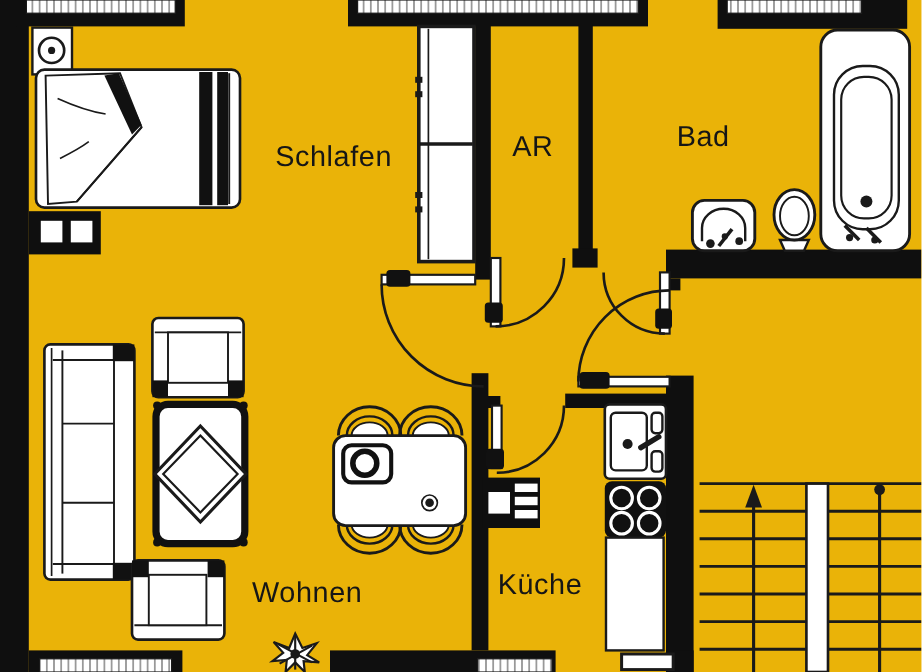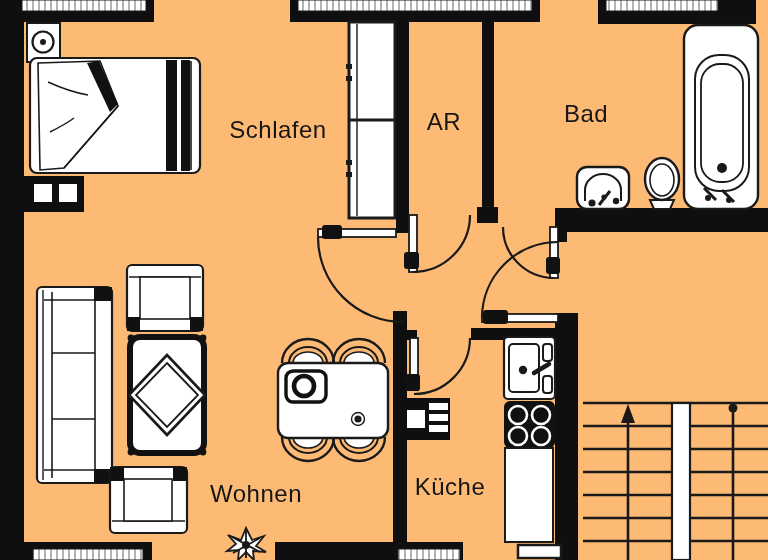--- a/index.html
+++ b/index.html
@@ -1,16 +1,16 @@
 <!DOCTYPE html>
 <html><head>
 <meta charset="utf-8">
 <style>
   html,body{margin:0;padding:0;background:#fff;}
-  .stage{width:768px;height:560px;position:relative;background:#fdba74;overflow:hidden;}
+  .stage{width:768px;height:560px;position:relative;background:#eab308;overflow:hidden;}
   svg{display:block;}
   .room-label{font-family:"Liberation Sans","DejaVu Sans",sans-serif;font-size:24px;fill:#161616;letter-spacing:.5px;}
   .thin{stroke:#1a1a1a;fill:none;}
 </style>
 </head>
 <body>
 
 <div class="stage">
 <svg width="768" height="560" viewBox="0 0 768 560">
   <defs>

